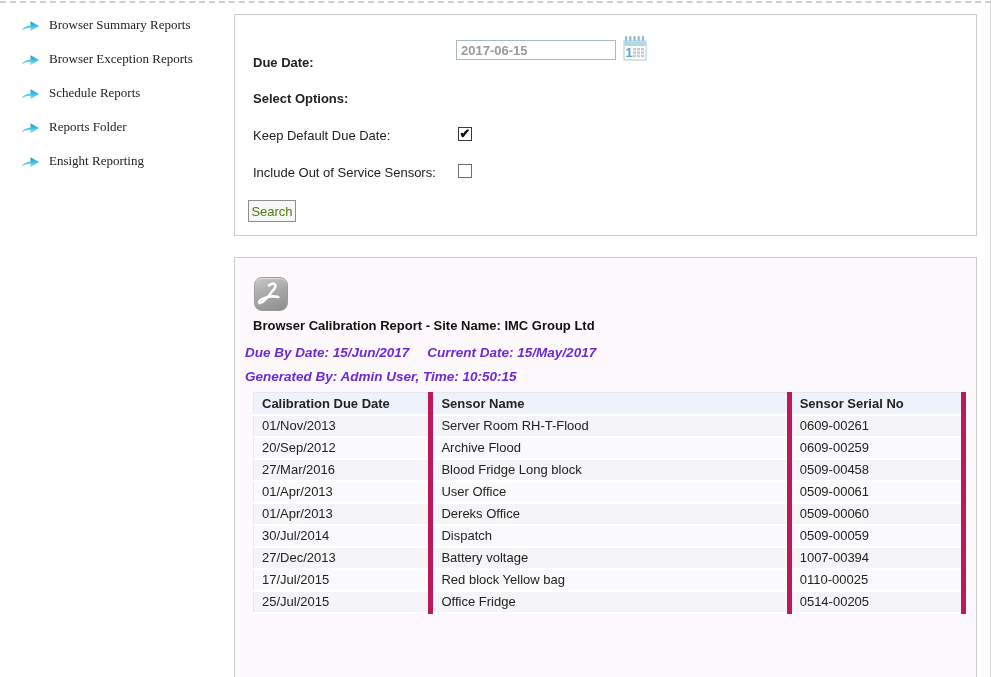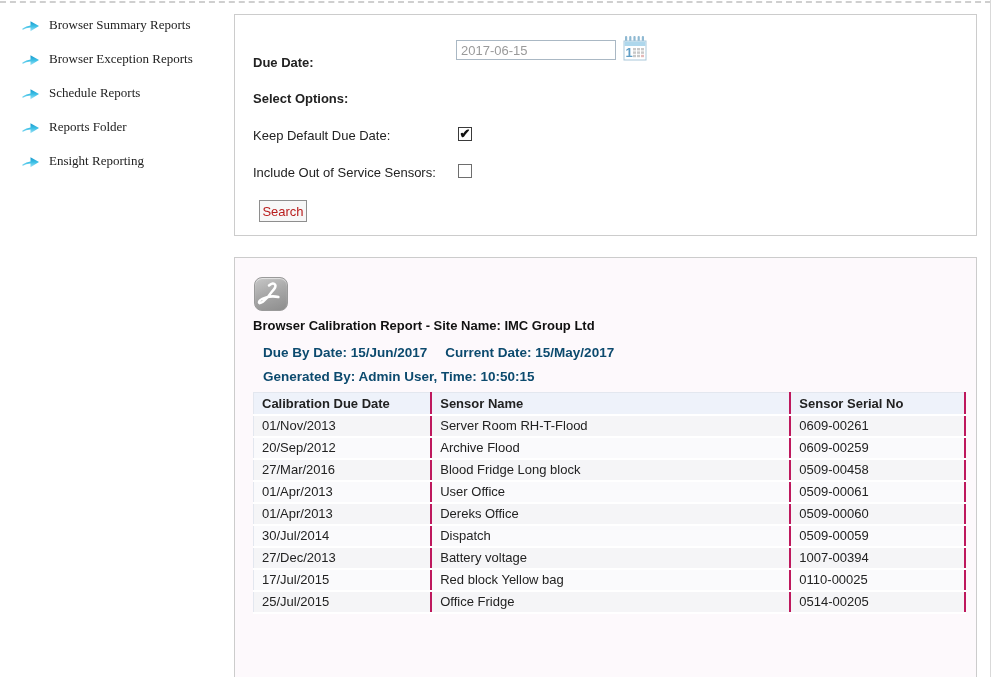--- a/index.html
+++ b/index.html
@@ -36,62 +36,62 @@
   }
   .panel.form-panel { top: 14px; height: 222px; }
   .panel.report-panel { top: 257px; height: 440px; background: #fdf9fc; }
 
   
   .form-label { position: absolute; left: 18px; font-size: 13px; color: #222; white-space: nowrap; }
   .form-label.bold { font-weight: bold; }
   .due-date-input {
     position: absolute; left: 221px; top: 25px; width: 160px; height: 20px;
     border: 1px solid #aab8c4; font-family: "Liberation Sans", sans-serif;
-    font-size: 13px; color: #9a9a9a; padding: 0 4px; background: #fff;
+    font-size: 13px; color: #9a9a9a; padding: 0 4px; background: #fff; font-weight: bold;
   }
   .calendar-btn { position: absolute; left: 388px; top: 20px; width: 24px; height: 27px; cursor: pointer; }
   .checkbox {
     position: absolute; left: 223px; width: 14px; height: 14px;
     background: #fff; border: 1px solid #6e6e6e; cursor: pointer;
     font-size: 13px; line-height: 12px; text-align: center; color: #111;
   }
   .checkbox.checked { border-color: #3a3a3a; }
   .checkbox.checked::after { content: "✔"; font-weight: bold; }
   .search-btn {
-    position: absolute; left: 24px; top: 185px; width: 48px; height: 22px;
+    position: absolute; left: 13px; top: 185px; width: 48px; height: 22px;
     border: 1px solid #8e8e8e; background: #f7f7f7;
-    font-family: "Liberation Sans", sans-serif; font-size: 13px; color: #b91c1c;
+    font-family: "Liberation Sans", sans-serif; font-size: 13px; color: #4d7c0f;
     cursor: pointer;
   }
 
   
   .pdf-icon {
     position: absolute; left: 19px; top: 19px; width: 34px; height: 34px;
     border-radius: 8px; cursor: pointer;
     background: linear-gradient(160deg, #c7c7c7 0%, #a9a9a9 45%, #8d8d8d 100%);
     border: 1px solid #9a9a9a;
     box-shadow: inset 0 1px 1px rgba(255,255,255,.6);
   }
   .report-title {
     position: absolute; left: 18px; top: 60px;
     font-size: 13px; font-weight: bold; color: #111; white-space: nowrap;
   }
-  .report-meta { position: absolute; left: 28px; font-size: 13.5px; font-weight: bold; color: #0c4a6e; white-space: nowrap; }
+  .report-meta { position: absolute; left: 10px; font-size: 13.5px; font-weight: bold; color: #6d28d9; white-space: nowrap; font-style: italic; }
   .report-meta.line1 { top: 87px; }
   .report-meta.line2 { top: 111px; }
   .report-meta .gap { display: inline-block; width: 18px; }
 
   table.report-table {
     position: absolute; left: 18px; top: 134px; width: 713px;
     border-collapse: collapse; font-size: 13px; color: #222;
     border: 1px solid #e3e7ef;
   }
   table.report-table th, table.report-table td {
     height: 22px; padding: 0 0 0 8px; text-align: left; font-weight: normal;
-    border-bottom: 2px solid #ffffff; border-right: 2px solid #be185d;
+    border-bottom: 2px solid #ffffff; border-right: 5px solid #be185d;
   }
   table.report-table th { background: #eef2fa; font-weight: bold; }
   table.report-table td { background: #f5f5f7; }
   table.report-table tr:nth-child(even) td { background: #fafafc; }
   table.report-table th:nth-child(1), table.report-table td:nth-child(1) { width: 178px; }
   table.report-table th:nth-child(2), table.report-table td:nth-child(2) { width: 360px; }
   table.report-table th:nth-child(3), table.report-table td:nth-child(3) { width: 175px; }
 </style>
 </head>
 <body>

